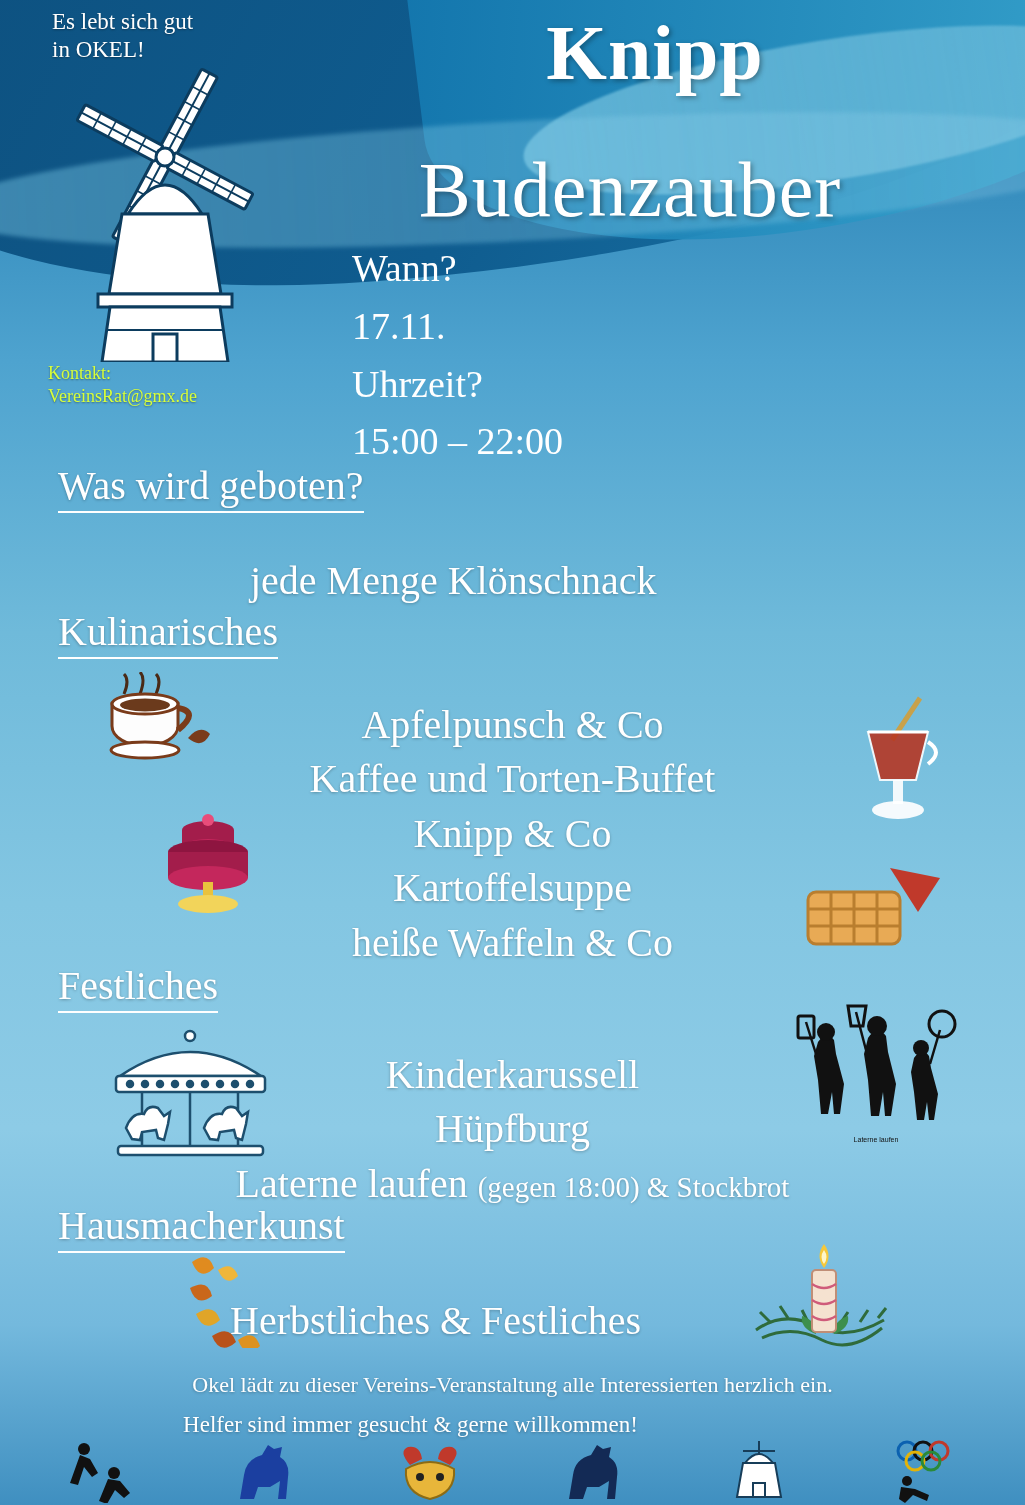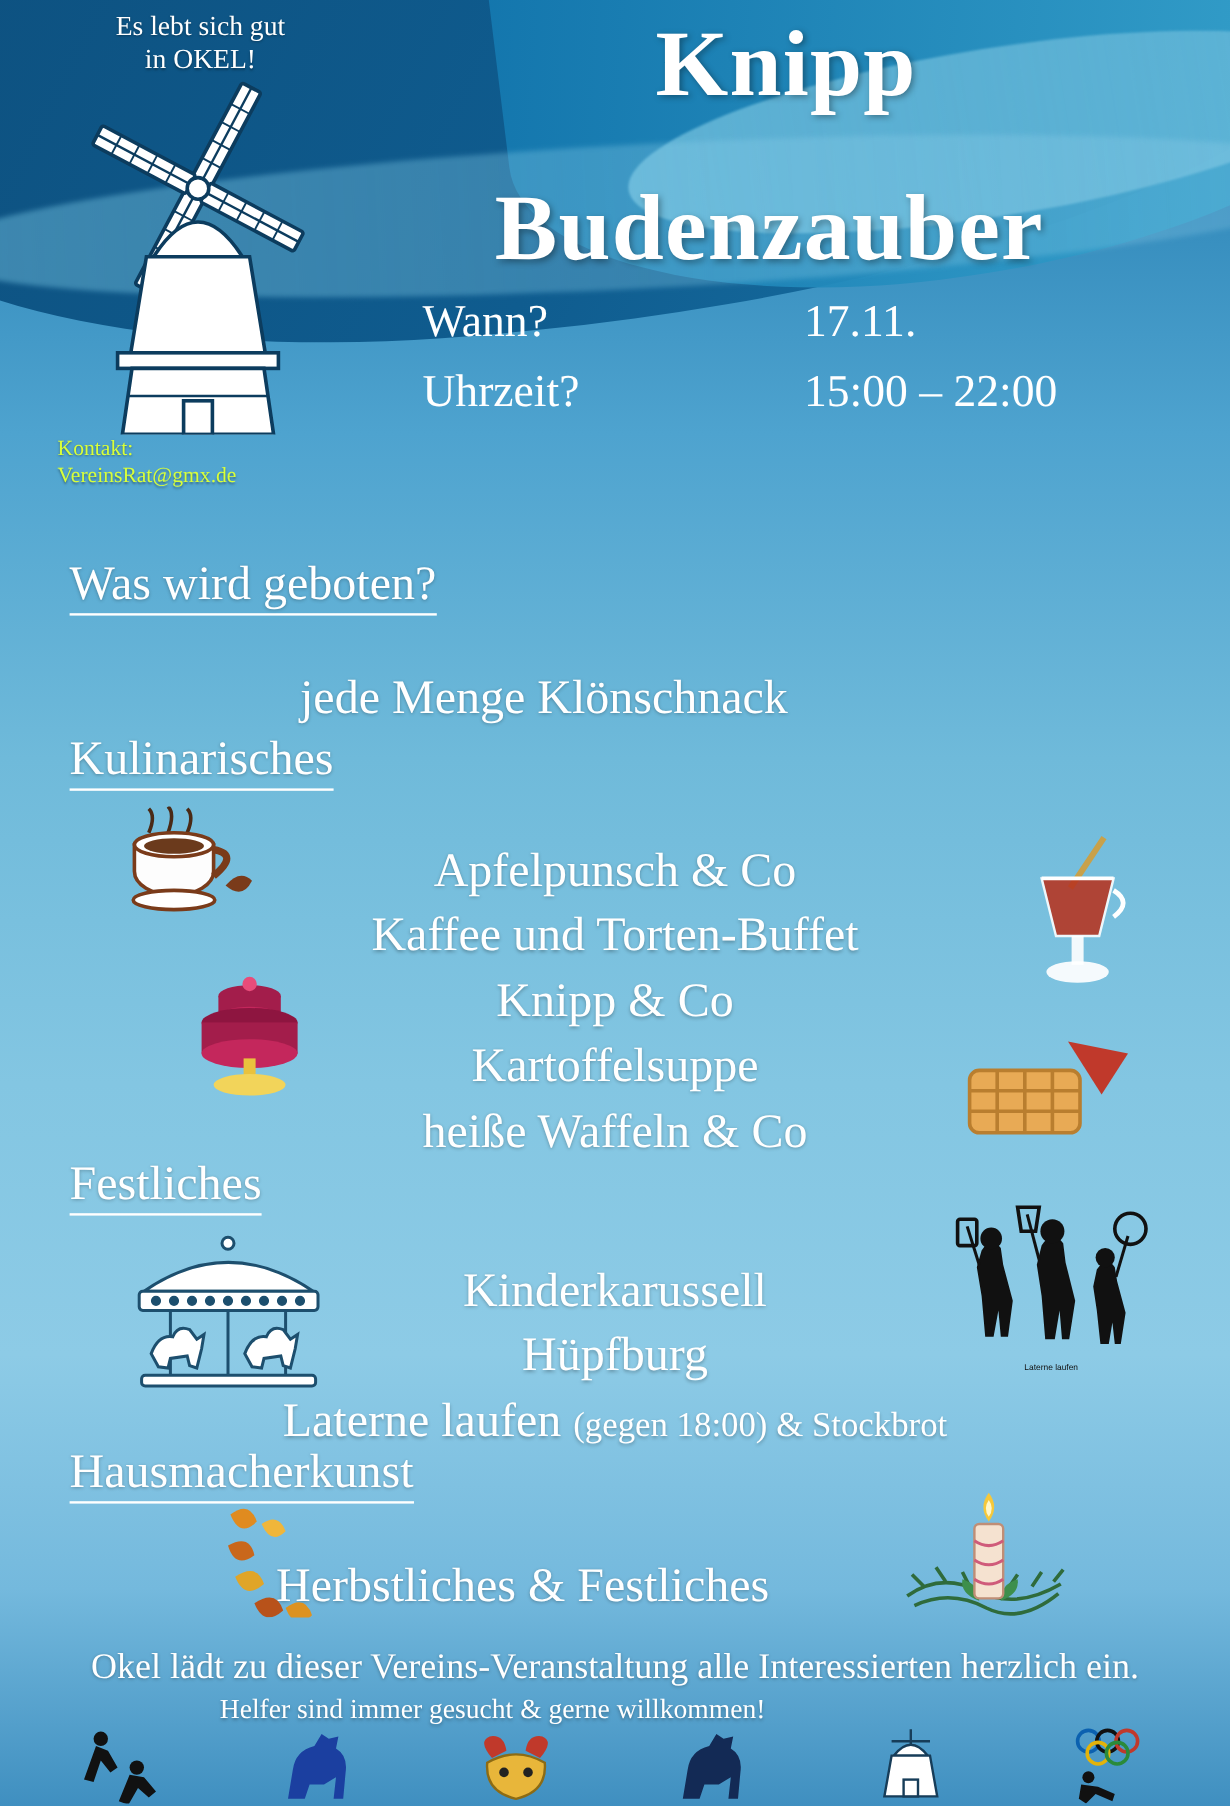--- a/index.html
+++ b/index.html
@@ -59,21 +59,21 @@
     border-radius: 50%;
     transform: rotate(-3deg);
     filter: blur(2px);
   }
 
   
   .tagline {
     position: absolute;
     top: 8px; left: 52px;
     width: 230px;
-    text-align: center;
+    text-align: left;
     font-size: 23px;
     line-height: 1.22;
     color: #ffffff;
     text-shadow: 0 1px 2px rgba(0,0,0,.35);
   }
   .windmill {
     position: absolute;
     top: 62px; left: 58px;
     width: 215px; height: 300px;
   }
@@ -92,36 +92,36 @@
     top: 8px; left: 300px;
     width: 710px;
     text-align: center;
     font-size: 78px;
     font-weight: bold;
     letter-spacing: 1px;
     text-shadow: 2px 2px 5px rgba(0,0,0,.35);
   }
   .title2 {
     position: absolute;
-    top: 145px; left: 276px;
+    top: 145px; left: 265px;
     width: 730px;
     text-align: center;
     font-size: 78px;
-    font-weight: bold;
+    font-weight: normal;
     letter-spacing: 1px;
     text-shadow: 2px 2px 5px rgba(0,0,0,.35);
   }
   .facts {
     position: absolute;
     top: 240px; left: 352px;
     width: 620px;
     font-size: 38px;
     line-height: 1.52;
   }
-  .facts .row { display: flex; }
+  .facts .row { display: flex; flex-direction: column; }
   .facts .q { width: 318px; }
   .facts .a { flex: 1; }
 
   
   .sec-head {
     position: absolute;
     font-size: 40px;
     border-bottom: 2px solid #ffffff;
     padding-bottom: 2px;
     white-space: nowrap;
@@ -146,21 +146,21 @@
   #b-aufregendes .small { font-size: 29px; }
 
   #h-hausmacher { top: 1202px; left: 58px; }
   #b-hausmacher { top: 1258px; left: 230px; }
 
   
   .footer-main {
     position: absolute;
     top: 1372px; left: 0; width: 1025px;
     text-align: center;
-    font-size: 30px;
+    font-size: 22px;
     text-shadow: 0 1px 3px rgba(0,0,0,.3);
   }
   .footer-sub {
     position: absolute;
     top: 1412px; left: 0; width: 821px;
     text-align: center;
     font-size: 23px;
     text-shadow: 0 1px 3px rgba(0,0,0,.3);
   }
   .footer-icons {

